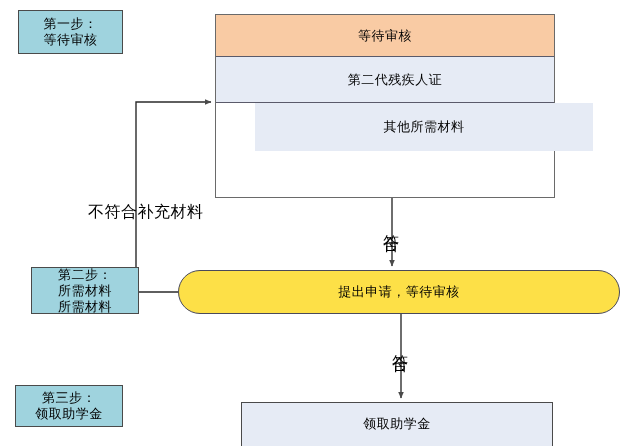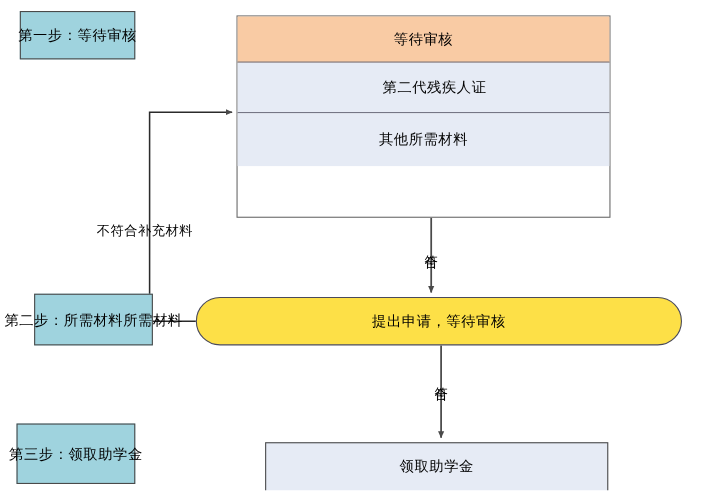--- a/index.html
+++ b/index.html
@@ -22,31 +22,31 @@
   .step-box {
     position: absolute;
     box-sizing: border-box;
     background: #9FD3DE;
     border: 1px solid #4a4a4a;
     color: #000000;
     font-size: 13px;
     line-height: 16px;
     text-align: center;
     display: flex;
-    flex-direction: row;
+    flex-direction: column;
     align-items: center;
     justify-content: center;
     letter-spacing: 0.5px;
     font-family: Liberation Serif, serif;
   }
   .step-box .line { display: block; white-space: nowrap; }
 
   #step1-box { left: 18px;  top: 10px;  width: 105px; height: 44px; }
   #step2-box { left: 15px;  top: 267px; width: 108px; height: 47px; margin-left: 16px; }
-  #step3-box { left: 15px;  top: 385px; width: 108px; height: 55px; }
+  #step3-box { left: 15px;  top: 385px; width: 108px; height: 42px; }
 
   
   #materials-table {
     position: absolute;
     left: 215px;
     top: 14px;
     width: 340px;
     height: 184px;
     box-sizing: border-box;
     border: 1px solid #6a6a6a;
@@ -56,21 +56,21 @@
     width: 100%;
     display: flex;
     align-items: center;
     justify-content: center;
     font-size: 13px;
     color: #000000;
     letter-spacing: 0.5px;
     background: #E6EBF5;
     border-bottom: 1px solid #5a5a6a;
   }
-  .tbl-row:last-child { border-bottom: none; }
+  .tbl-row:last-child { border-bottom: none; margin-left: 39px; }
   #tbl-header {
     background: #F9CBA4;
     height: 42px;
     border-bottom: 1px solid #5a5a6a;
   }
   #tbl-row-0 { height: 46px; }
   #tbl-row-1 { height: 46px; padding-left: 20px; }
   #tbl-row-2 { height: 48px; }
 
   
@@ -117,21 +117,21 @@
     left: 0;
     top: 0;
     width: 639px;
     height: 446px;
     pointer-events: none;
   }
 
   
   .edge-label {
     position: absolute;
-    font-size: 12px;
+    font-size: 16px;
     color: #000000;
     letter-spacing: 0.5px;
     white-space: nowrap;
   }
   .edge-label.vertical {
     writing-mode: vertical-rl;
     text-orientation: upright;
     line-height: 13px;
   }
   #label-pass-1 { left: 385px; top: 222px; }

